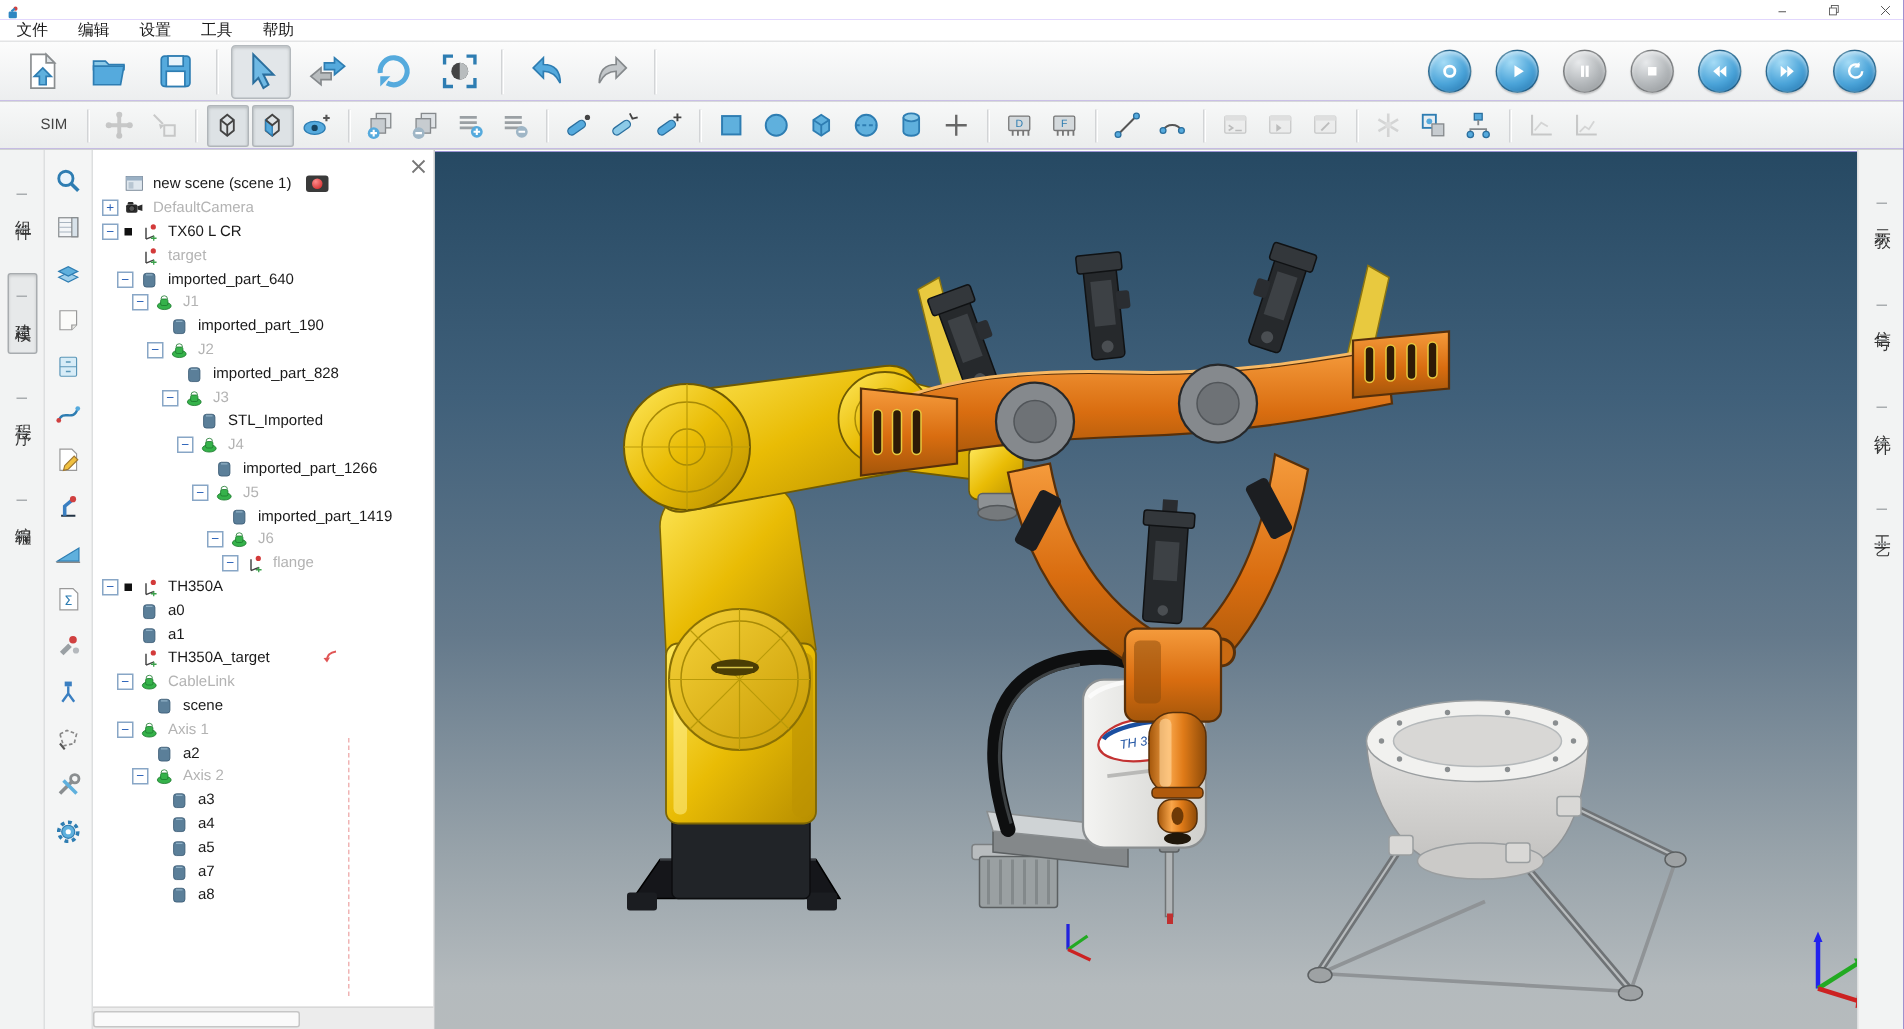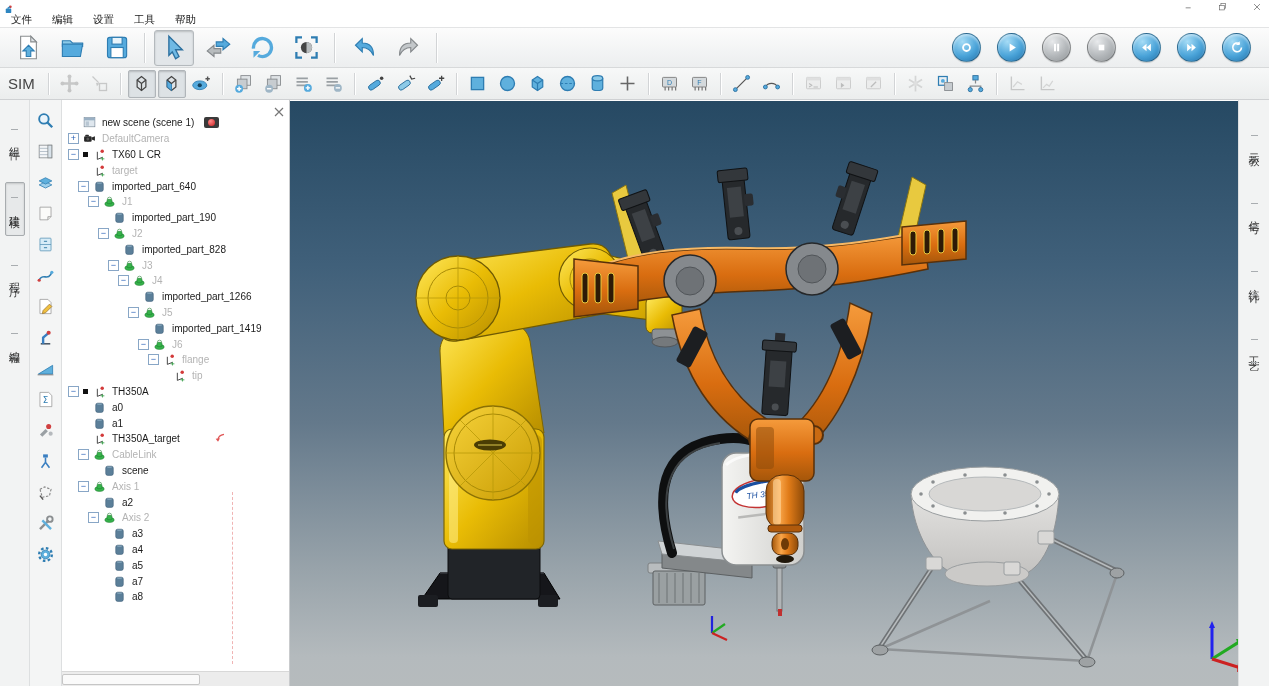--- a/index.html
+++ b/index.html
@@ -19,21 +19,21 @@
   .tbtn{width:38px;height:34px;display:flex;align-items:center;justify-content:center;border-radius:3px;border:1px solid transparent;margin:0 2px;}
   .tbtn svg{width:27px;height:27px;}
   .tbtn.active{background:#e2e6e9;border:1px solid #b4b9bd;box-shadow:inset 0 1px 2px rgba(0,0,0,.18);}
   #tb1-playback{margin-left:auto;display:flex;align-items:center;gap:16px;padding-right:12px;}
   .pb{width:27px;height:27px;border-radius:50%;display:flex;align-items:center;justify-content:center;border:1px solid rgba(0,0,0,.28);box-shadow:inset 0 2px 3px rgba(255,255,255,.55), 0 1px 1px rgba(0,0,0,.18);}
   .pb.blue{background:radial-gradient(circle at 35% 28%,#a6dcf6,#4ba4d9 55%,#1f6fa8);}
   .pb.gray{background:radial-gradient(circle at 35% 28%,#e8eaec,#b4b8bb 55%,#8f9396);}
   .pb svg{width:15px;height:15px;}
   
   #toolbar2{position:absolute;left:0;top:68px;width:1269px;height:32px;background:linear-gradient(#f7f8f8,#ebeded);border-bottom:1px solid #cfd1d3;box-sizing:border-box;display:flex;align-items:center;padding:0 8px;}
-  #sim-label{font-size:15px;color:#444;margin-right:8px;}
+  #sim-label{font-size:10px;color:#444;margin-right:8px;margin-left:19px;}
   .sbtn{width:26px;height:26px;display:flex;align-items:center;justify-content:center;border-radius:2px;border:1px solid transparent;margin:0 1px;}
   .sbtn svg{width:21px;height:21px;}
   .sbtn.active{background:#dde2e5;border:1px solid #b0b5b9;box-shadow:inset 0 1px 2px rgba(0,0,0,.18);}
   .sbtn.disabled{opacity:.5;filter:grayscale(1);}
   .tb2-sep{width:1px;height:22px;background:#d2d4d6;border-right:1px solid #fff;margin:0 5px;}
   
   #main{position:absolute;left:0;top:100px;width:1269px;height:586px;display:flex;}
   #left-tabs{width:30px;height:586px;background:#f2f3f3;border-right:1px solid #dddfe0;box-sizing:border-box;display:flex;flex-direction:column;align-items:center;padding-top:14px;}
   .vtab{display:flex;flex-direction:column;align-items:center;margin-bottom:14px;padding:6px 2px;border:1px solid transparent;border-radius:2px;}
   .vtab .dash{width:7px;height:1px;background:#a9adb0;margin:8px 0;}
@@ -673,20 +673,31 @@
             <span class="t-exp">−</span>
             <span class="ticon">
               <svg viewBox="0 0 24 24" xmlns="http://www.w3.org/2000/svg">
                 <ellipse cx="12" cy="16.5" rx="8.5" ry="4.5" fill="#35b24a" stroke="#1d7a2f"></ellipse>
                 <rect x="7.5" y="8" width="9" height="8" rx="2" fill="#35b24a" stroke="#1d7a2f"></rect>
                 <path d="M8 8a4 4 0 0 1 8 0" fill="none" stroke="#1d7a2f"></path>
               </svg>
             </span>
             <span class="t-label">J3</span>
           </div>
+          <div class="trow">
+            <span class="t-ind" style="width: 54px;"></span>
+            <span class="t-expspace"></span>
+            <span class="ticon">
+              <svg viewBox="0 0 24 24" xmlns="http://www.w3.org/2000/svg">
+                <rect x="5" y="4" width="14" height="17" rx="3.5" fill="#5b7f99" stroke="#3a5a74"></rect>
+                <path d="M8 6h8" stroke="#8fb0c6" stroke-width="1.6"></path>
+              </svg>
+            </span>
+            <span class="t-label">STL_Imported</span>
+          </div>
           <div class="trow dim">
             <span class="t-ind" style="width: 54px;"></span>
             <span class="t-exp">−</span>
             <span class="ticon">
               <svg viewBox="0 0 24 24" xmlns="http://www.w3.org/2000/svg">
                 <ellipse cx="12" cy="16.5" rx="8.5" ry="4.5" fill="#35b24a" stroke="#1d7a2f"></ellipse>
                 <rect x="7.5" y="8" width="9" height="8" rx="2" fill="#35b24a" stroke="#1d7a2f"></rect>
                 <path d="M8 8a4 4 0 0 1 8 0" fill="none" stroke="#1d7a2f"></path>
               </svg>
             </span>
@@ -742,32 +753,20 @@
             <span class="t-ind" style="width: 84px;"></span>
             <span class="t-exp">−</span>
             <span class="ticon">
               <svg viewBox="0 0 24 24" xmlns="http://www.w3.org/2000/svg">
                 <path d="M8 21V7M8 21l10-4" stroke="#444" stroke-width="1.8" fill="none"></path>
                 <circle cx="17" cy="6" r="3.2" fill="#d33a3a"></circle>
                 <path d="M14 20h7M17.5 17v6" stroke="#3aa04a" stroke-width="1.6"></path>
               </svg>
             </span>
             <span class="t-label">flange</span>
-          </div>
-          <div class="trow dim">
-            <span class="t-ind" style="width: 94px;"></span>
-            <span class="t-expspace"></span>
-            <span class="ticon">
-              <svg viewBox="0 0 24 24" xmlns="http://www.w3.org/2000/svg">
-                <path d="M8 21V7M8 21l10-4" stroke="#444" stroke-width="1.8" fill="none"></path>
-                <circle cx="17" cy="6" r="3.2" fill="#d33a3a"></circle>
-                <path d="M14 20h7M17.5 17v6" stroke="#3aa04a" stroke-width="1.6"></path>
-              </svg>
-            </span>
-            <span class="t-label">tip</span>
           </div>
           <div class="trow">
             <span class="t-ind" style="width: 4px;"></span>
             <span class="t-exp">−</span>
             <span class="t-bullet"></span>
             <span class="ticon">
               <svg viewBox="0 0 24 24" xmlns="http://www.w3.org/2000/svg">
                 <path d="M8 21V7M8 21l10-4" stroke="#444" stroke-width="1.8" fill="none"></path>
                 <circle cx="17" cy="6" r="3.2" fill="#d33a3a"></circle>
                 <path d="M14 20h7M17.5 17v6" stroke="#3aa04a" stroke-width="1.6"></path>

